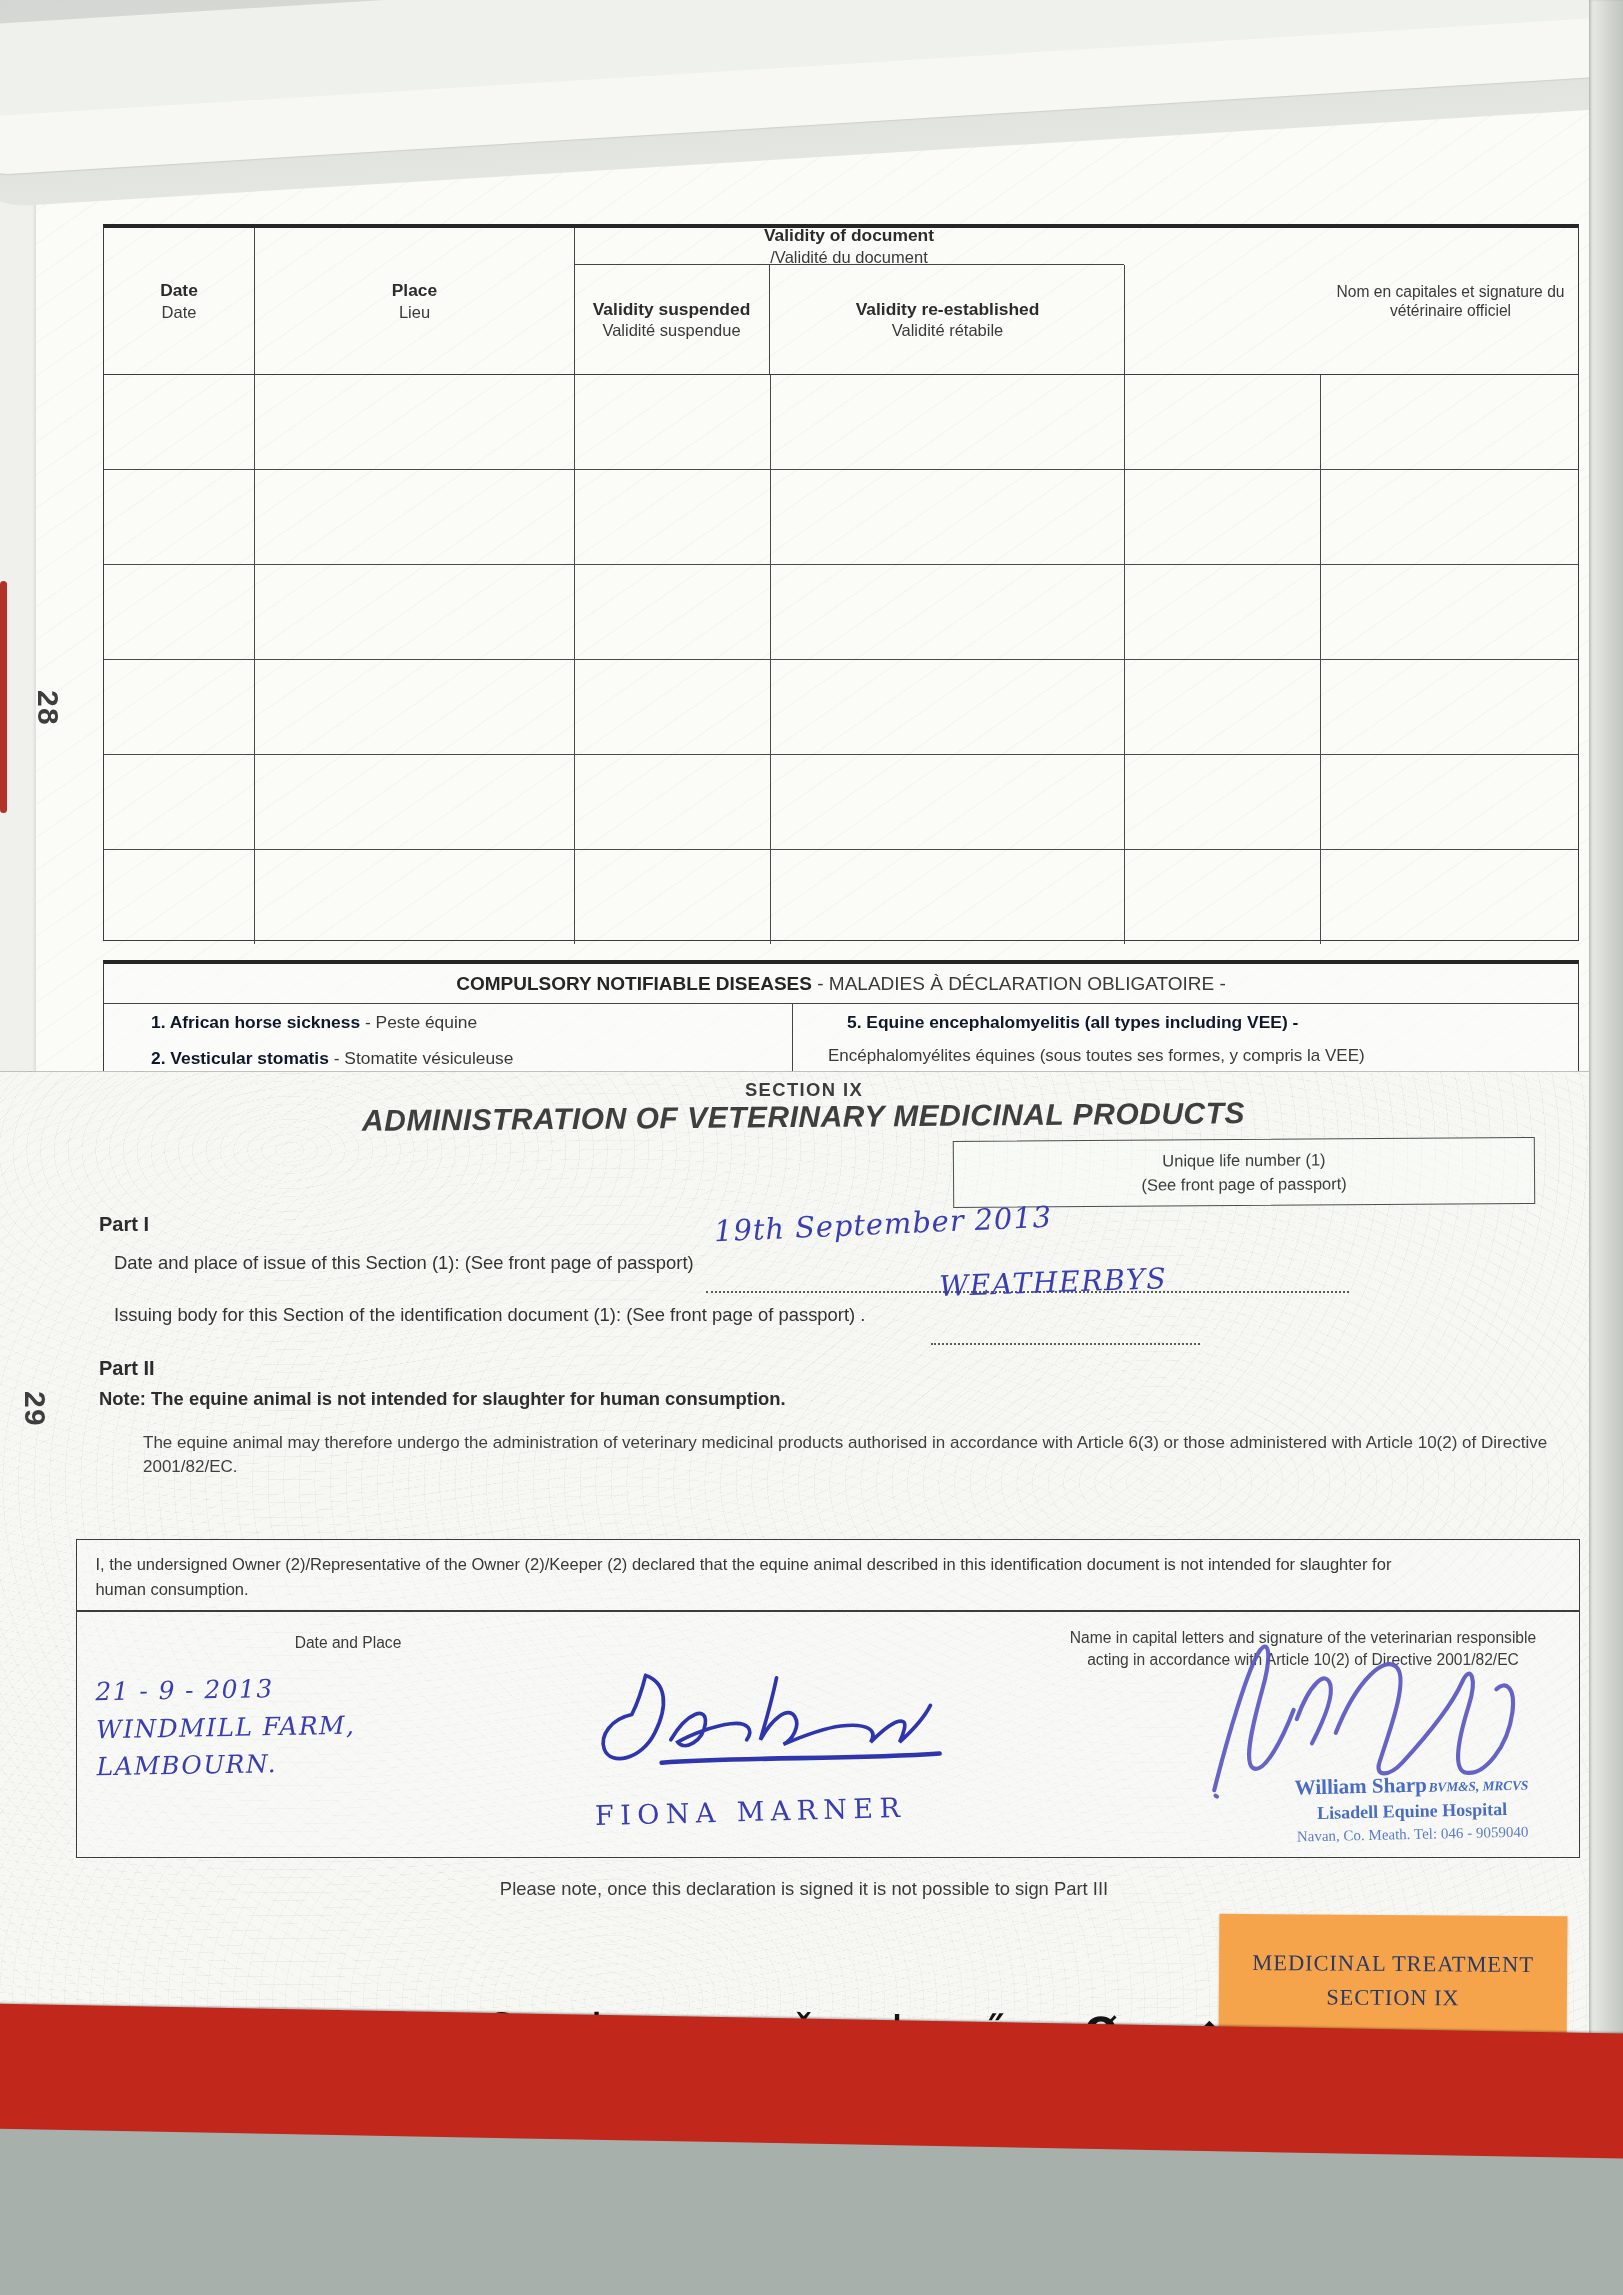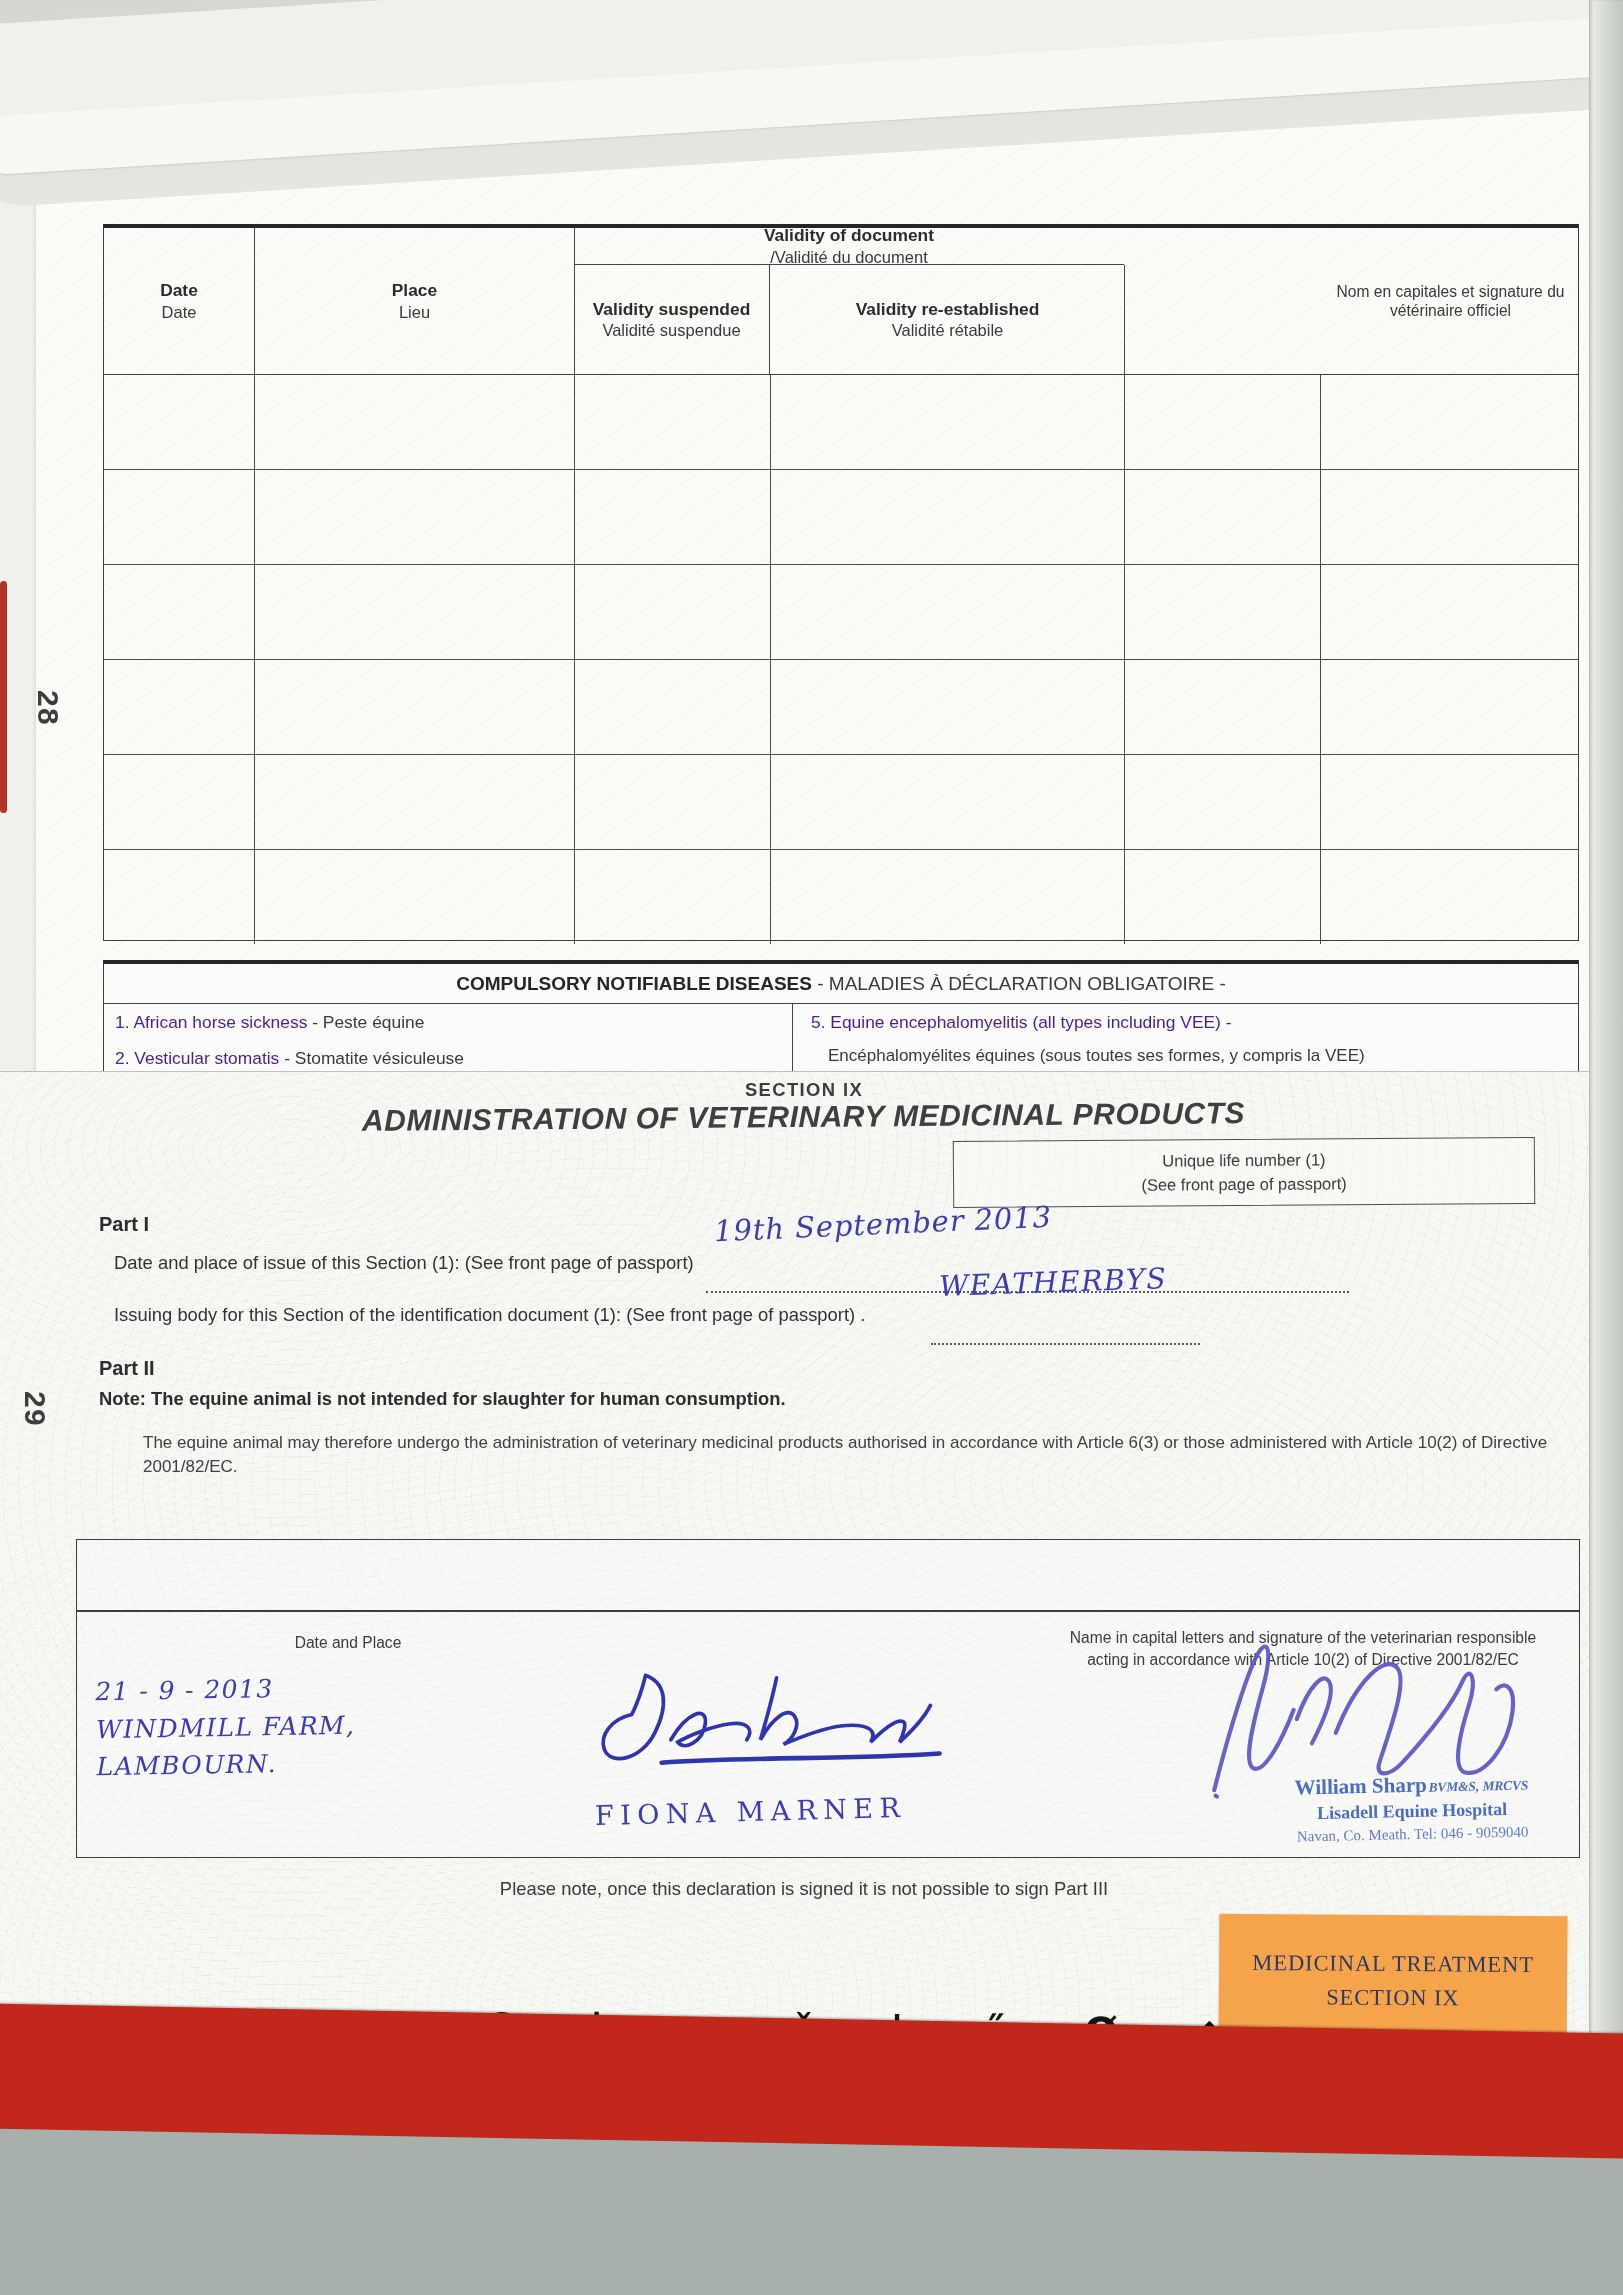--- a/index.html
+++ b/index.html
@@ -85,21 +85,21 @@
   #disbox{left:103px;top:960px;width:1476px;height:111px;z-index:4;
     border:1.8px solid #3c3c3c;border-top:4.1px solid #262626;border-bottom:none;
     box-sizing:border-box;overflow:hidden;background:rgba(252,252,250,0.6);}
   #dis-title{height:39px;border-bottom:1.4px solid #454545;display:flex;align-items:center;
     justify-content:center;font-size:19px;}
   #dis-title .b{font-weight:bold;color:#262626;}
   #dis-title .r{font-weight:normal;color:#3a3a3a;white-space:pre;}
   #dis-cols{position:relative;height:73px;}
   #dis-divider{position:absolute;left:688px;top:0;width:1.4px;height:100%;background:#454545;}
   .dis-item{position:absolute;font-size:17.4px;color:#3a3a3a;white-space:nowrap;}
-  .dis-item .b{font-weight:normal;color:#4c1d95;}
+  .dis-item .b{font-weight:bold;color:#0f172a;margin-left:36px;}
   #dis-l1{left:11px;top:8.3px;}
   #dis-l2{left:11px;top:44px;}
   #dis-r1{left:707px;top:8.3px;text-align:right;}
   #dis-r2{left:724px;top:42px;font-size:17px;}
 
   
   #section-label{left:0;top:1079px;width:1608px;text-align:center;z-index:4;
     font-size:18.4px;font-weight:bold;letter-spacing:1.4px;color:#3c3c3c;}
   #main-title{left:69px;top:1100px;width:1469px;text-align:center;z-index:4;
     font-size:30px;font-weight:bold;font-style:italic;letter-spacing:0.5px;color:#3f3f3f;
@@ -287,20 +287,21 @@
 <div class="abs hw" id="hw-date">19th September 2013</div>
 <div class="abs formline" id="p1-line2">Issuing body for this Section of the identification document (1): (See front page of passport) .</div>
 <div class="abs dots" id="dots2"></div>
 <div class="abs hw" id="hw-issuer">WEATHERBYS</div>
 
 <div class="abs part-label" id="part2-label">Part II</div>
 <div class="abs" id="note-line">Note: The equine animal is not intended for slaughter for human consumption.</div>
 <div class="abs" id="part2-para">The equine animal may therefore undergo the administration of veterinary medicinal products authorised in accordance with Article 6(3) or those administered with Article 10(2) of Directive 2001/82/EC.</div>
 
 <div class="abs" id="declbox">
+  <div id="decl-text">I, the undersigned Owner (2)/Representative of the Owner (2)/Keeper (2) declared that the equine animal described in this identification document is not intended for slaughter for human consumption.</div>
   <div id="decl-divider"></div>
   <div class="colhead" id="colhead-1">Date and Place</div>
   <div class="colhead" id="colhead-3">Name in capital letters and signature of the veterinarian responsible acting in accordance with Article 10(2) of Directive 2001/82/EC</div>
 </div>
 
 <div class="abs hw" id="hw-dateplace">
   <div>21 - 9 - 2013</div>
   <div>WINDMILL FARM,</div>
   <div>LAMBOURN.</div>
 </div>

